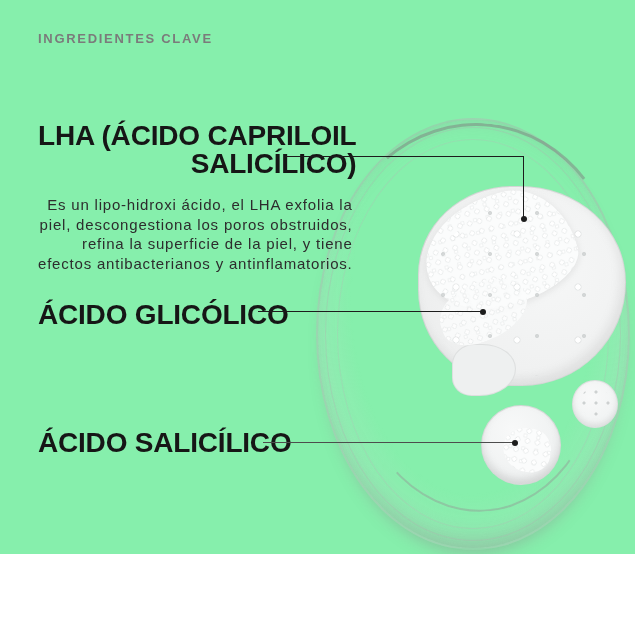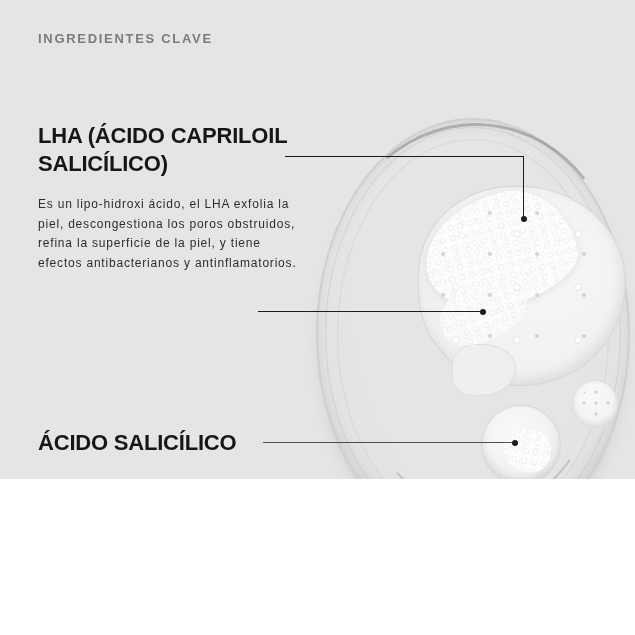--- a/index.html
+++ b/index.html
@@ -1,33 +1,33 @@
 <!DOCTYPE html>
 <html><head>
 <meta charset="utf-8">
 <style>
   * { margin:0; padding:0; box-sizing:border-box; }
   html,body { background:#fff; }
   #stage {
-    position:relative; width:635px; height:479px; background:#e5e5e5;
-    overflow:hidden; font-family:"Liberation Sans", sans-serif;
+    position:relative; width:635px; height:554px; background:#86efac;
+    overflow:hidden; font-family:"Liberation Sans", sans-serif;text-align:right;
   }
   .abs { position:absolute; }
 
   
   .kicker {
     left:38px; top:31px; font-size:13px; font-weight:700;
     letter-spacing:1.7px; color:#7b7b7b; z-index:6;
   }
   .ing-name {
-    left:38px; font-size:22px; line-height:28px; font-weight:700;
+    left:38px; font-size:28px; line-height:28px; font-weight:700;
     letter-spacing:-0.2px; color:#161616; white-space:pre-line; z-index:6;
   }
   .ing-desc {
-    left:38px; font-size:12px; line-height:19.5px; font-weight:400;
+    left:38px; font-size:15px; line-height:19.5px; font-weight:400;
     letter-spacing:0.8px; color:#2d2d2d; white-space:pre-line; z-index:6;
   }
   #name-1 { top:122px; }
   #desc-1 { top:195px; }
   #name-2 { top:301px; }
   #desc-2 { top:340px; }
   #name-3 { top:429px; }
   #desc-3 { top:465px; }
 
   
@@ -161,20 +161,21 @@
 
   <div class="abs kicker">INGREDIENTES CLAVE</div>
 
   <div class="abs ing-name" id="name-1">LHA (ÁCIDO CAPRILOIL
 SALICÍLICO)</div>
   <div class="abs ing-desc" id="desc-1">Es un lipo-hidroxi ácido, el LHA exfolia la
 piel, descongestiona los poros obstruidos,
 refina la superficie de la piel, y tiene
 efectos antibacterianos y antinflamatorios.</div>
 
+  <div class="abs ing-name" id="name-2">ÁCIDO GLICÓLICO</div>
 
   <div class="abs ing-name" id="name-3">ÁCIDO SALICÍLICO</div>
 
   <div class="abs conn" id="conn1-h"></div>
   <div class="abs conn" id="conn1-v"></div>
   <div class="abs conn-dot" id="conn1-dot"></div>
 
   <div class="abs conn" id="conn2-h"></div>
   <div class="abs conn-dot" id="conn2-dot"></div>
 

